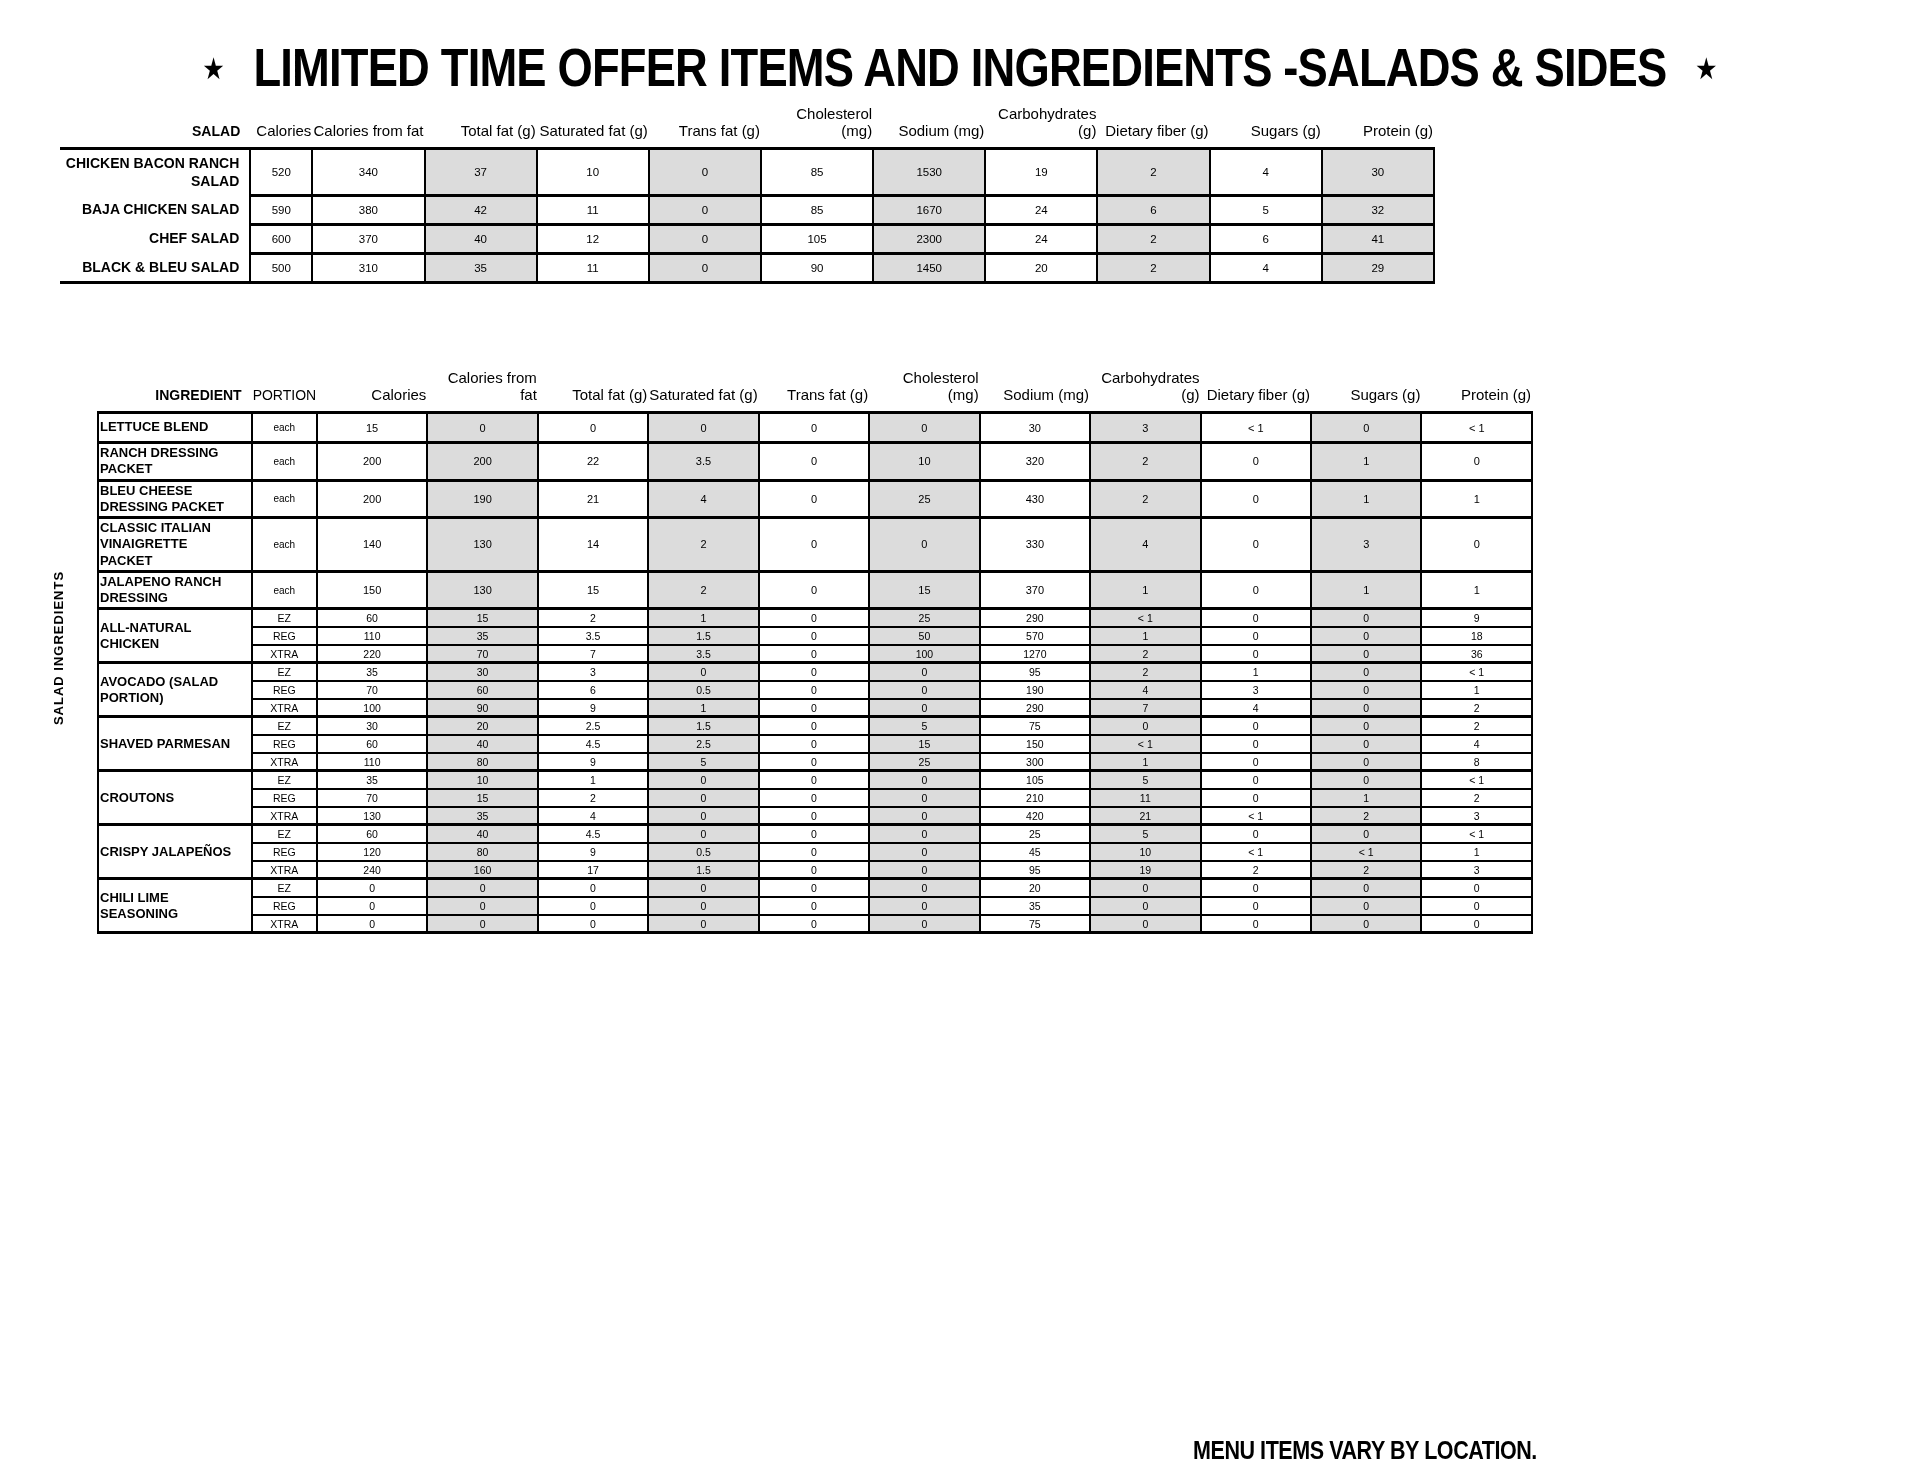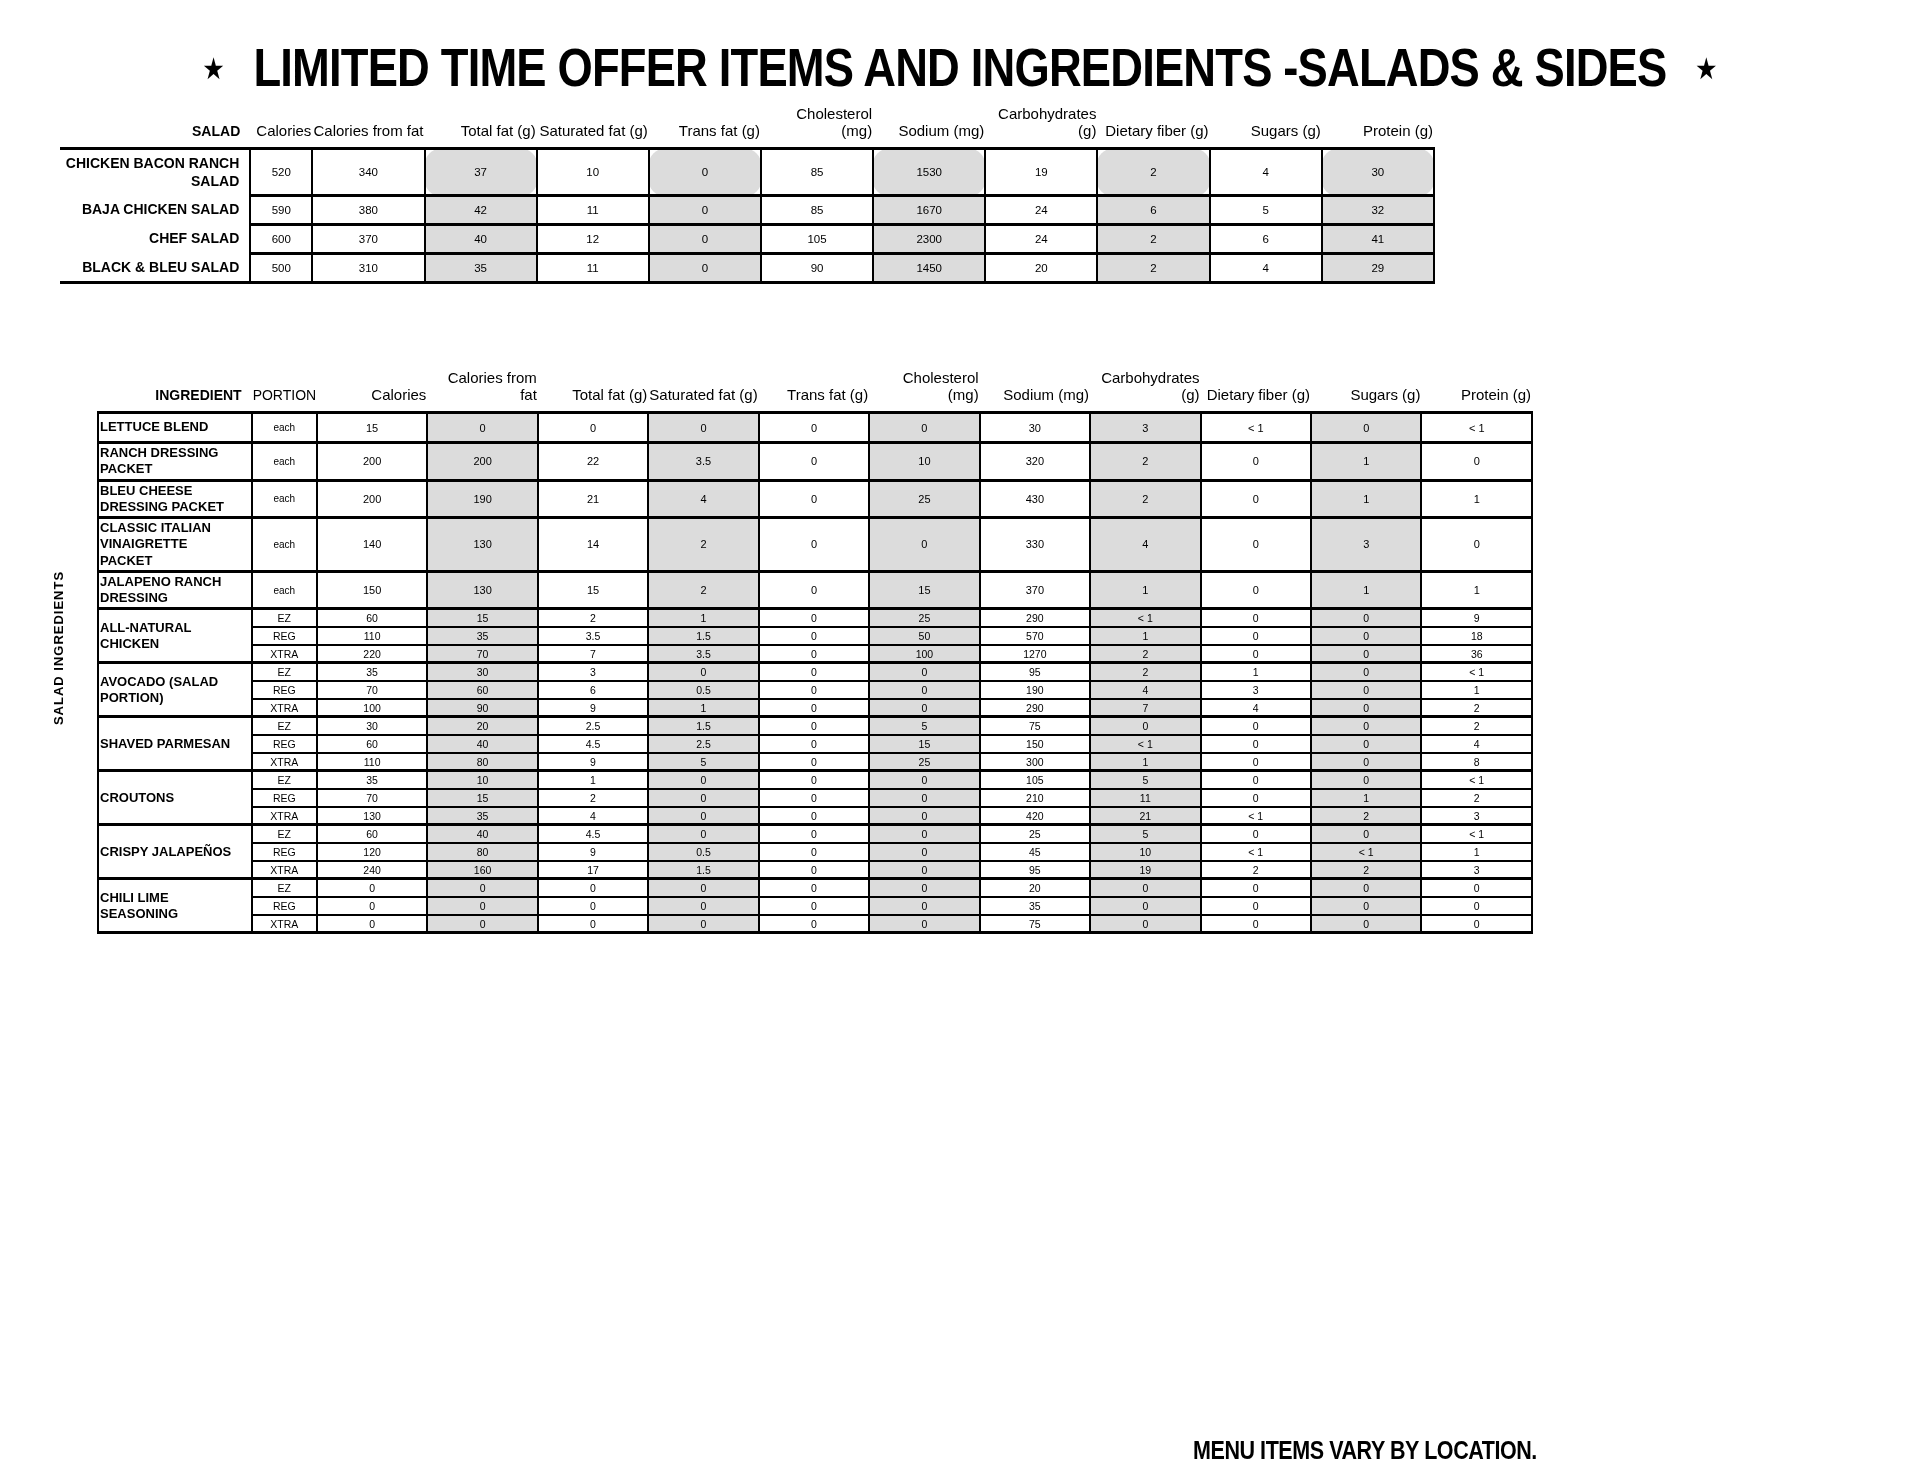--- a/index.html
+++ b/index.html
@@ -31,21 +31,21 @@
   .salad-table { position:absolute; left:60px; top:104px; width:1375px; border-bottom:3px solid #000; }
   .salad-table tbody th.rlabel {
     text-align:right; padding-right:10px; font-size:14px; font-weight:bold;
     line-height:1.25; text-transform:uppercase;margin-top:47px;
   }
   .salad-table tbody td {
     border-left:2px solid #000; border-top:3px solid #000;
     text-align:center; font-size:11.5px; height:29px;
   }
   .salad-table tbody td:last-child { border-right:2px solid #000; }
-  .salad-table tbody tr.tall td { height:47px;border-radius:15px; }
+  .salad-table tbody tr.tall td { height:47px; }
 
   
   .ing-table { position:absolute; left:97px; top:368px; width:1436px; border-bottom:3px solid #000; }
   .ing-table thead th.portion { font-size:14px; }
   .ing-table tbody th.gname {
     border-left:2px solid #000; border-right:2px solid #000;
     text-align:left; padding-right:8px; font-size:13px; font-weight:bold;
     line-height:1.25; text-transform:uppercase;
   }
   .ing-table tbody td {

